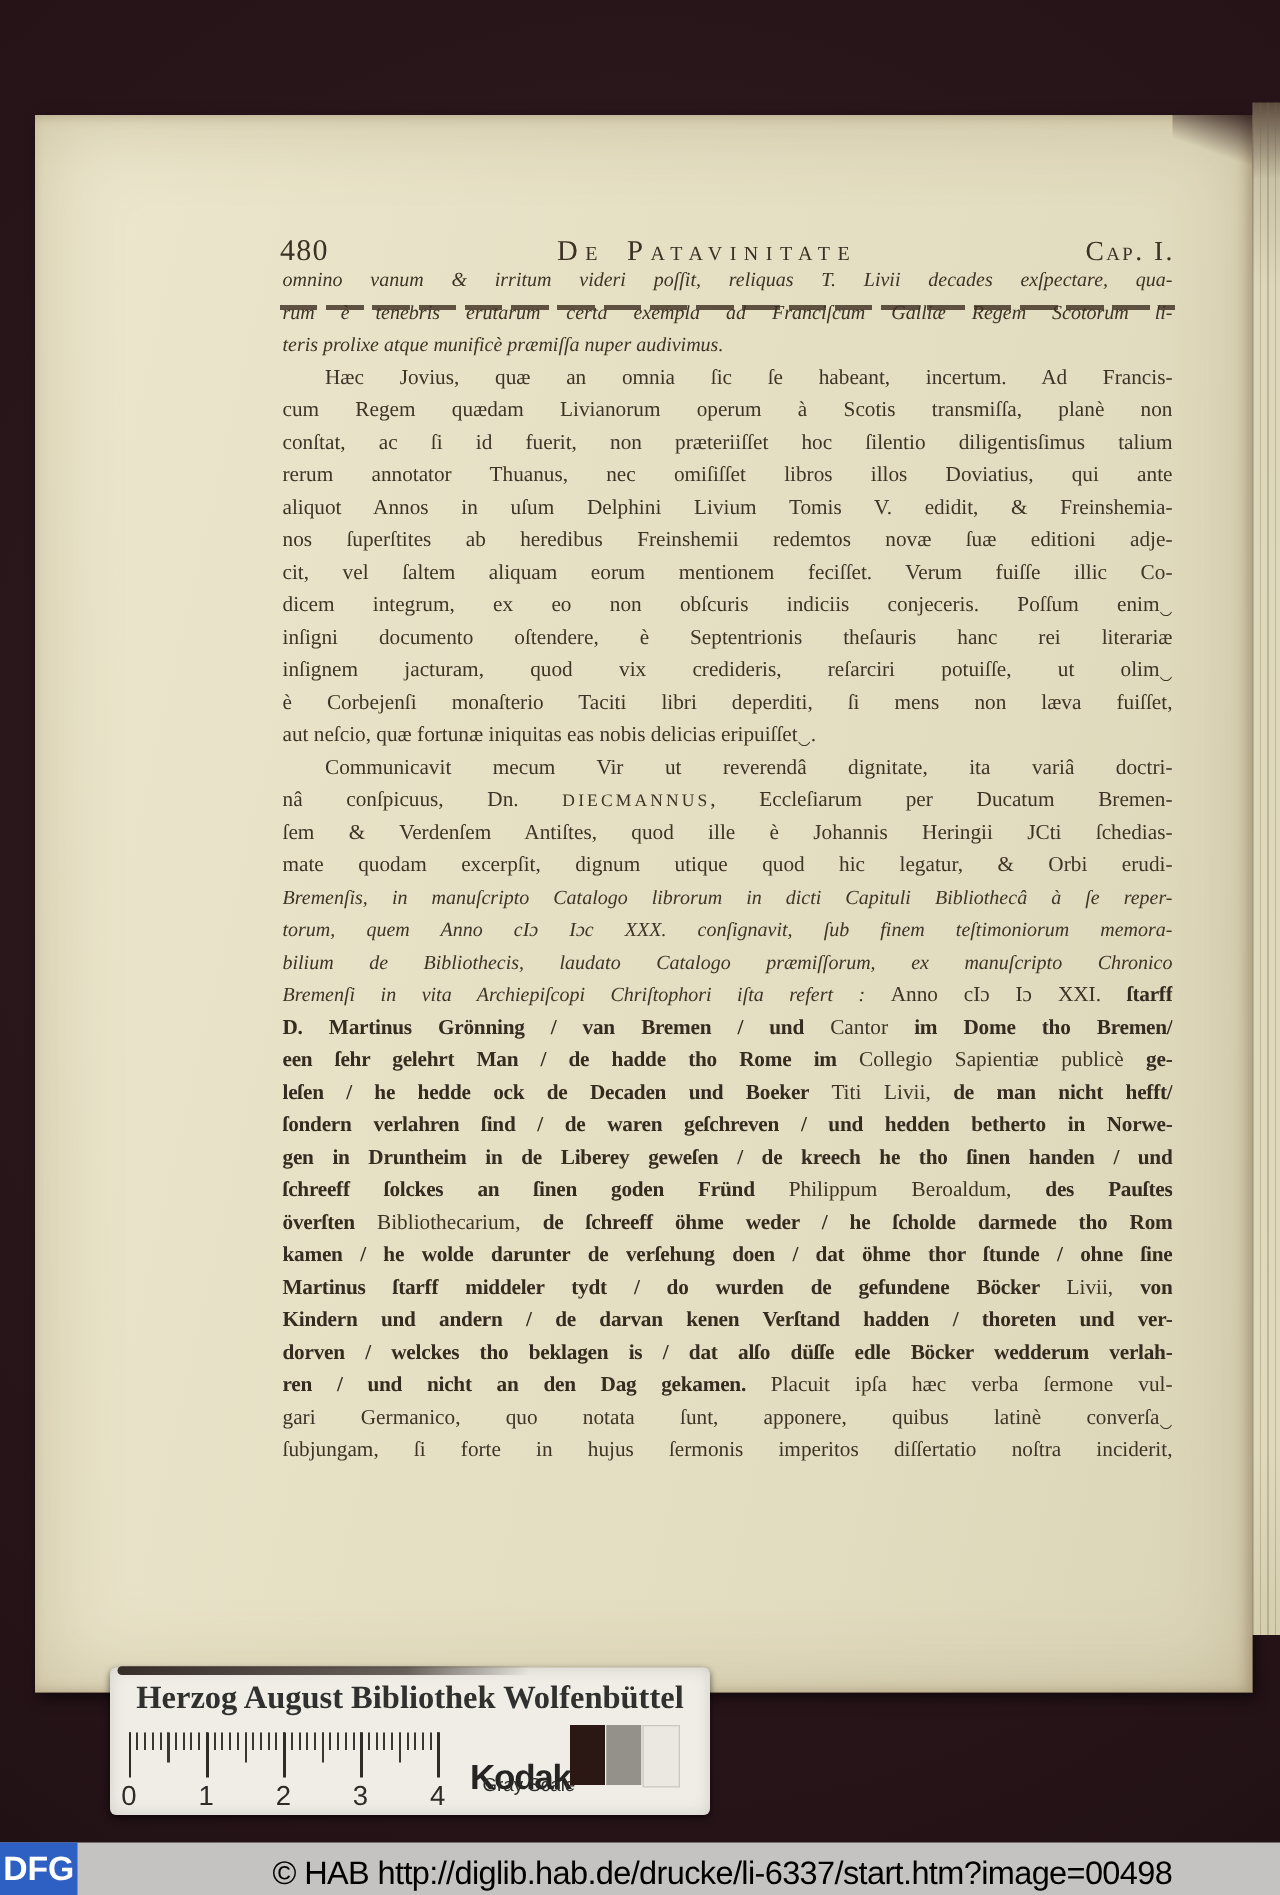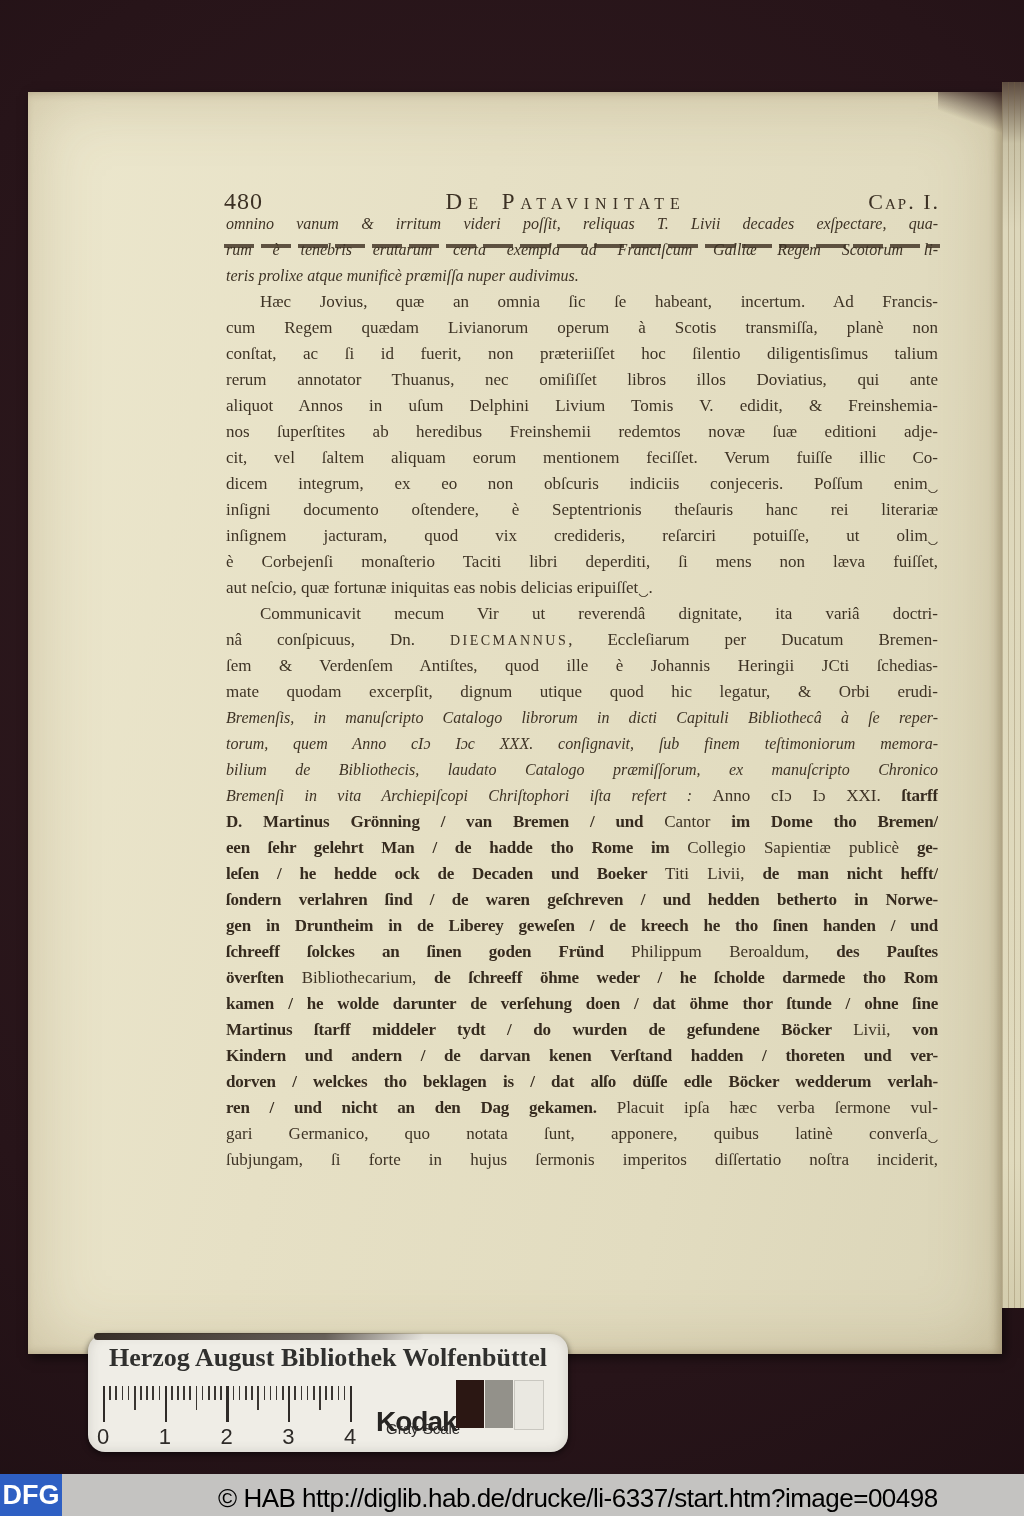--- a/index.html
+++ b/index.html
@@ -50,21 +50,21 @@
   .ln.j::after{content:"";display:inline-block;width:100%;height:0;}
   .ln.ind{text-indent:34px;}
   .ln.right{text-align:right;padding-right:10px;box-sizing:border-box;}
   .s-r{}
   .s-i{font-style:italic;font-size:16px;}
   .s-f{font-weight:700;letter-spacing:-0.2px;color:#362b1f;}
   .s-c{text-transform:uppercase;letter-spacing:2.5px;font-size:14px;}
   
   .stamp-card{
     position:absolute;left:88px;top:1334px;width:480px;height:118px;
-    background:#efede6;border-radius:17px;
+    background:#efede6;border-radius:5px;
     box-shadow:0 2px 6px rgba(0,0,0,.6), inset 0 0 12px rgba(80,70,60,.18);
   }
   .stamp-smudge{
     position:absolute;left:6px;top:-1px;width:330px;height:7px;border-radius:4px;
     background:linear-gradient(90deg, rgba(35,26,20,.9) 0%, rgba(35,26,20,.65) 70%, rgba(35,26,20,0) 100%);
   }
   .stamp-title{
     position:absolute;left:0;top:9px;width:100%;text-align:center;
     font-family:"Liberation Serif","DejaVu Serif",serif;font-weight:700;
     font-size:26px;color:#30302e;letter-spacing:0px;

